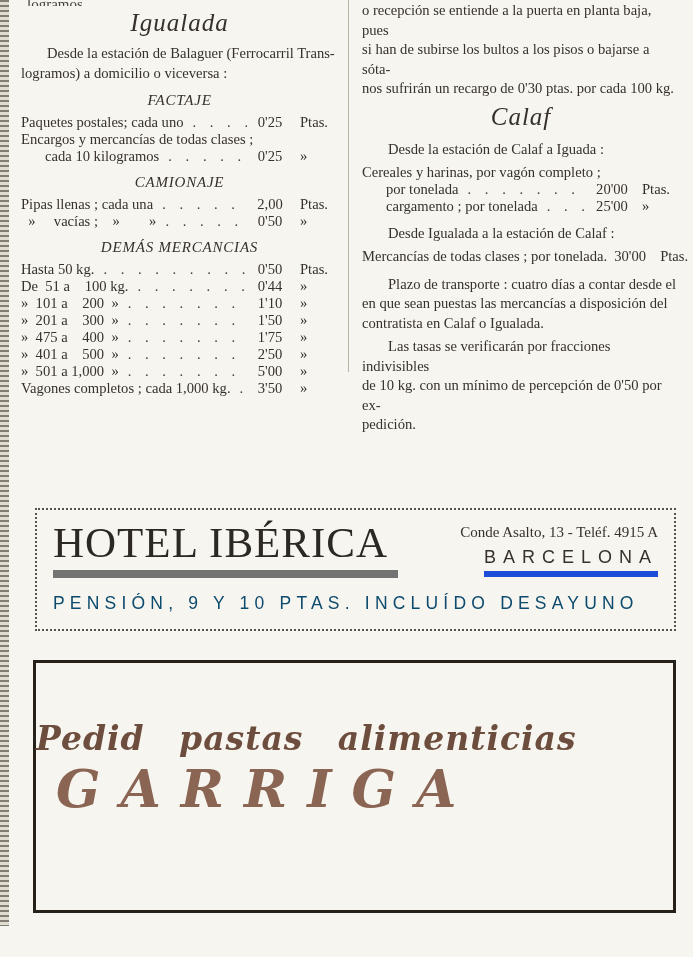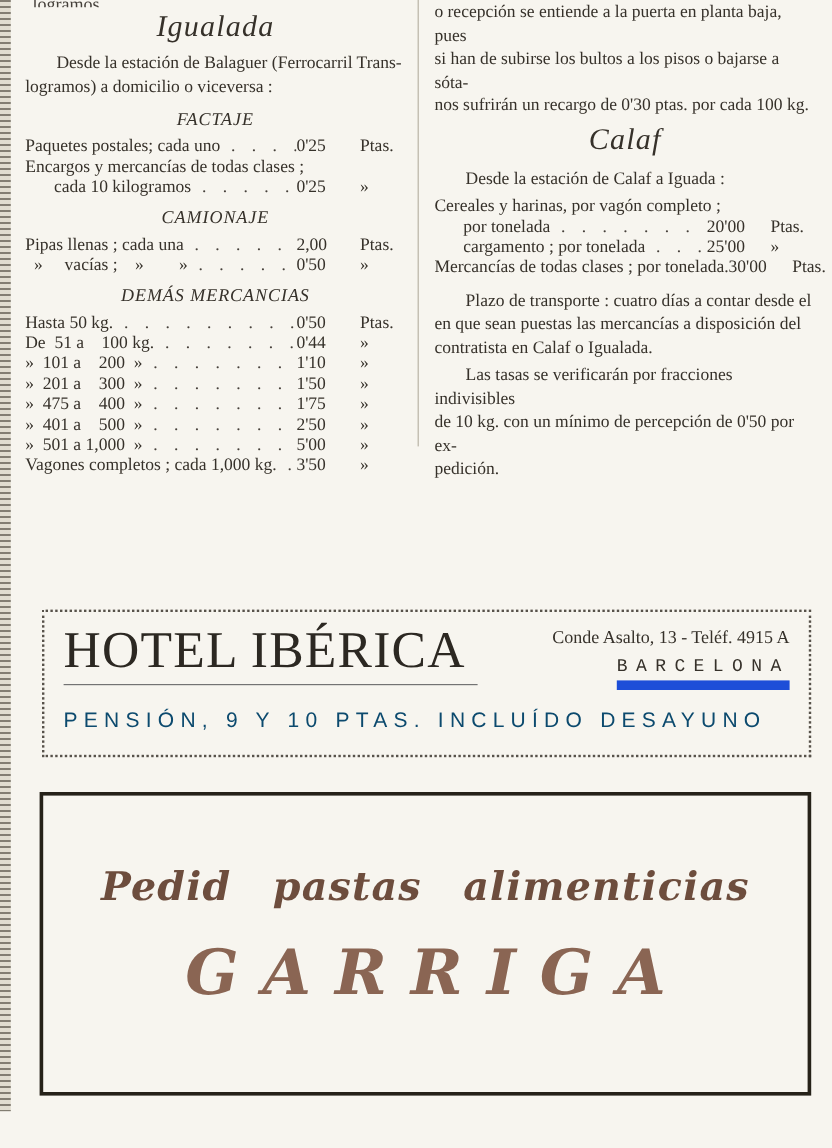--- a/index.html
+++ b/index.html
@@ -30,59 +30,59 @@
   .place-heading{font-style:italic;font-weight:normal;text-align:center;font-size:25px;margin:3px 0 7px;letter-spacing:1px;}
   .para{font-size:14.6px;line-height:19.5px;margin:0 0 4px;white-space:pre-line;}
   .indent{text-indent:26px;}
   .sec-title{font-style:italic;font-weight:normal;text-align:center;font-size:15px;margin:9px 0 5px;letter-spacing:.8px;}
 
   .row{display:flex;align-items:baseline;font-size:14.6px;line-height:17px;}
   .row .lbl{white-space:pre;}
   .row.ind{padding-left:24px;}
   .dots{flex:1 1 auto;overflow:hidden;white-space:nowrap;letter-spacing:5px;padding:0 4px 0 9px;color:#46403a;}
   .spacer{flex:1 1 auto;}
-  .price{flex:0 0 46px;text-align:left;white-space:nowrap;font-family:Liberation Serif, serif;}
+  .price{flex:0 0 46px;text-align:center;white-space:nowrap;font-family:Liberation Serif, serif;}
   .unit{flex:0 0 38px;padding-left:7px;white-space:nowrap;}
   .row-label{font-size:14.6px;line-height:17px;white-space:pre;}
   .gap-top{margin-top:6px;}
   .subline{font-size:14.6px;line-height:18px;margin:9px 0 6px;text-indent:26px;}
   .mt10{margin-top:10px;}
 
   
   .hotel-ad{
     position:absolute;left:35px;top:508px;width:641px;height:123px;box-sizing:border-box;
     border:2px dotted #57524a;padding:11px 16px 8px;
   }
   .hotel-top{display:flex;justify-content:space-between;align-items:flex-start;}
   .hotel-name{
     font-size:43px;line-height:1.02;letter-spacing:1px;color:#2c2822;
-    border-bottom:1px solid #737373;padding:0 10px 5px 0;white-space:nowrap;
+    border-bottom:8px solid #737373;padding:0 10px 5px 0;white-space:nowrap;
   }
   .hotel-right{text-align:right;padding-top:3px;}
   .hotel-address{font-size:15px;white-space:nowrap;}
   .hotel-city{
-    display:inline-block;font-family:Liberation Mono, monospace;font-size:15px;
-    letter-spacing:7px;border-bottom:8px solid #1d4ed8;padding:5px 0 3px;margin-top:1px;white-space:nowrap;
+    display:inline-block;font-family:Liberation Sans, sans-serif;font-size:18px;
+    letter-spacing:7px;border-bottom:6px solid #1d4ed8;padding:5px 0 3px;margin-top:1px;white-space:nowrap;
   }
   .hotel-tagline{
     margin-top:15px;font-family:"Liberation Sans",sans-serif;font-size:17.5px;
     letter-spacing:5.2px;white-space:nowrap;overflow:hidden;color:#0c4a6e;
   }
 
   
   .garriga-ad{
     position:absolute;left:33px;top:660px;width:643px;height:253px;box-sizing:border-box;
-    border:3px solid #262219;text-align:center;
+    border:3px solid #262219;text-align:left;
   }
   .garriga-line1{
     margin-top:56px;font-family:"DejaVu Serif",serif;font-style:italic;font-weight:bold;
     font-size:33px;color:#6d4d3d;word-spacing:22px;letter-spacing:1px;
   }
   .garriga-name{
-    margin-top:22px;font-family:"DejaVu Serif",serif;font-style:italic;font-weight:bold;
+    font-family:"DejaVu Serif",serif;font-style:italic;font-weight:bold;
     font-size:52px;color:#8a6553;letter-spacing:20px;text-indent:20px;
   }
 
   
   .footer{position:absolute;left:0;right:0;top:973px;height:18px;display:flex;align-items:center;}
   .tick-strip{
     flex:1 1 auto;height:9px;
     background:repeating-linear-gradient(to right,#453f36 0,#453f36 1px,rgba(0,0,0,0) 1px,rgba(0,0,0,0) 3px);
   }
   .page-num{flex:0 0 auto;padding:0 26px;font-size:16px;letter-spacing:2px;transform:translateY(-1px);}
@@ -197,20 +197,21 @@
         <span class="price">20'00</span>
         <span class="unit">Ptas.</span>
       </div>
       <div class="row ind">
         <span class="lbl">cargamento ; por tonelada</span>
         <span class="dots">. . . . . . . . . . . . . . . . . . . . . . .</span>
         <span class="price">25'00</span>
         <span class="unit">»</span>
       </div>
 
+      <p class="subline">Desde Igualada a la estación de Calaf :</p>
       <div class="row">
         <span class="lbl">Mercancías de todas clases ; por tonelada.</span>
         <span class="spacer"></span>
         <span class="price">30'00</span>
         <span class="unit">Ptas.</span>
       </div>
 
       <p class="para indent mt10">Plazo de transporte : cuatro días a contar desde el
 en que sean puestas las mercancías a disposición del
 contratista en Calaf o Igualada.</p>

